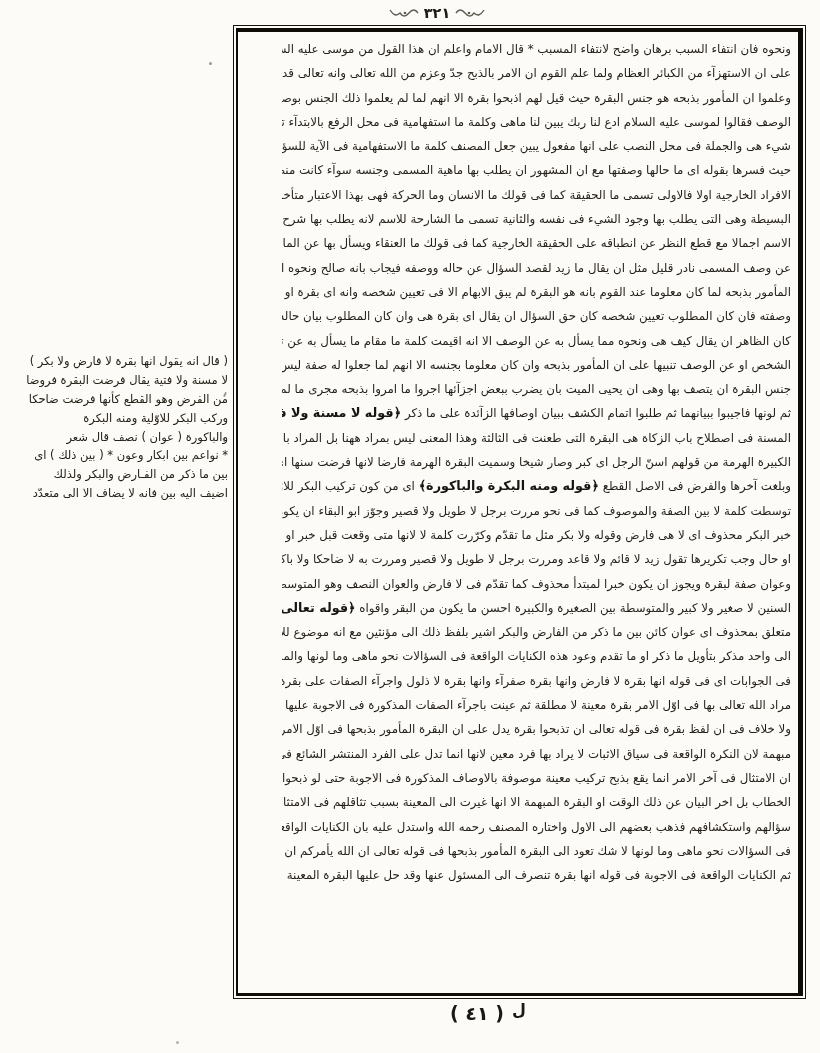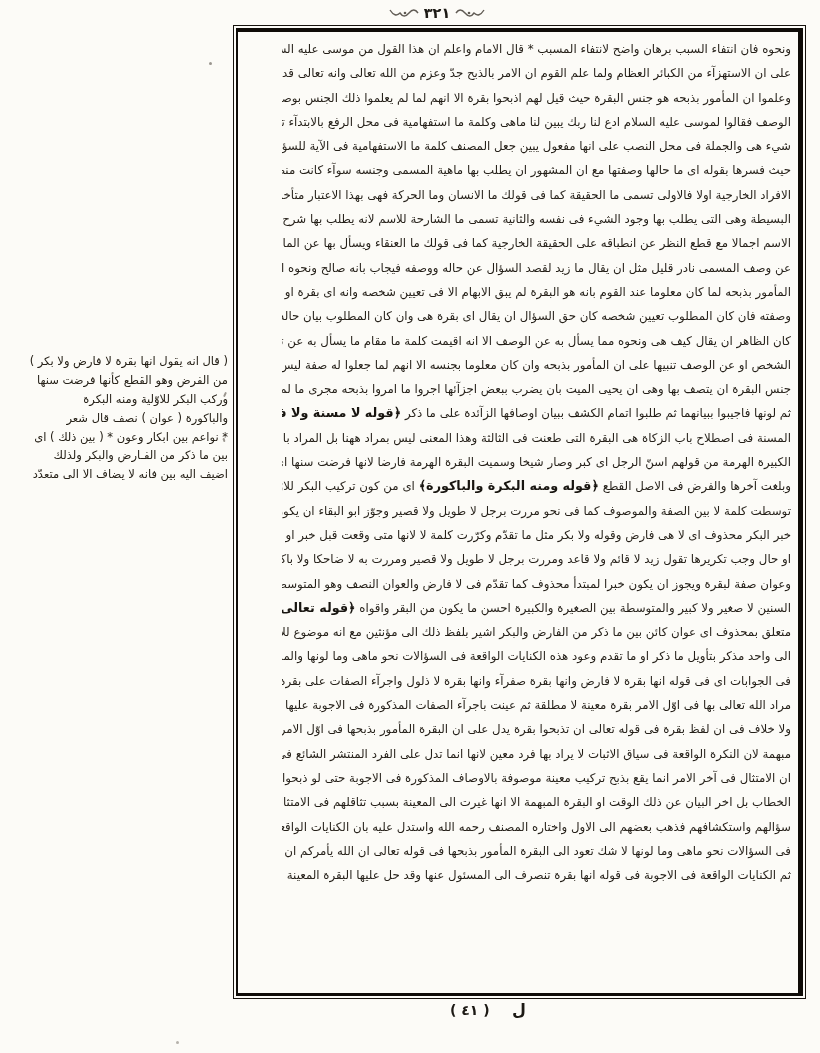--- a/index.html
+++ b/index.html
@@ -55,21 +55,21 @@
     font-size:11.5px;line-height:18.9px;height:18.9px;
     text-align:right;white-space:nowrap;color:#262118;
   }
   
   .quire-letter{
     position:absolute;left:512px;top:1000px;
     font-size:16px;font-weight:bold;direction:rtl;color:#1c1914;
   }
   .quire-number{
     position:absolute;left:450px;top:1002px;
-    font-size:14px;font-weight:bold;direction:rtl;letter-spacing:2px;color:#1c1914;
+    font-size:19px;font-weight:bold;direction:rtl;letter-spacing:2px;color:#1c1914;
   }
   
   .speck{position:absolute;background:#4a443a;border-radius:50%;opacity:.55;}
   .speck.s1{left:209px;top:62px;width:3px;height:3px;}
   .speck.s2{left:224px;top:392px;width:2px;height:5px;border-radius:2px;transform:rotate(25deg);}
   .speck.s3{left:223px;top:438px;width:2px;height:4px;border-radius:2px;transform:rotate(-15deg);}
   .speck.s4{left:176px;top:1041px;width:3px;height:3px;opacity:.4;}
 </style>
 </head>
 <body>
@@ -127,21 +127,22 @@
         <div class="main-line fmt-lemma">الخطاب بل اخر البيان عن ذلك الوقت او البقرة المبهمة الا انها غيرت الى المعينة بسبب تثاقلهم فى الامتثال وكثرة</div>
         <div class="main-line fmt-lemma">سؤالهم واستكشافهم فذهب بعضهم الى الاول واختاره المصنف رحمه الله واستدل عليه بان الكنايات الواقعة</div>
         <div class="main-line fmt-lemma">فى السؤالات نحو ماهى وما لونها لا شك تعود الى البقرة المأمور بذبحها فى قوله تعالى ان الله يأمركم ان تذبحوا بقرة</div>
         <div class="main-line fmt-lemma">ثم الكنايات الواقعة فى الاجوبة فى قوله انها بقرة تنصرف الى المسئول عنها وقد حل عليها البقرة المعينة بالصفات</div>
       </div>
   </div>
 </div>
 
 <div class="margin-note">
     <div class="margin-line">( قال انه يقول انها بقرة لا فارض ولا بكر )</div>
-    <div class="margin-line">من الفرض وهو القطع كأنها فرضت سنها</div>
+    <div class="margin-line">لا مسنة ولا فتية يقال فرضت البقرة فروضا</div>
+    <div class="margin-line">من الفرض وهو القطع كأنها فرضت ضاحكا</div>
     <div class="margin-line">وركب البكر للاوّلية ومنه البكرة</div>
     <div class="margin-line">والباكورة ( عوان ) نصف قال شعر</div>
     <div class="margin-line">* نواعم بين ابكار وعون * ( بين ذلك ) اى</div>
     <div class="margin-line">بين ما ذكر من الفـارض والبكر ولذلك</div>
     <div class="margin-line">اضيف اليه بين فانه لا يضاف الا الى متعدّد</div>
   </div>
 
 <div class="quire-letter">ل</div>
 <div class="quire-number">( ٤١ )</div>
 

